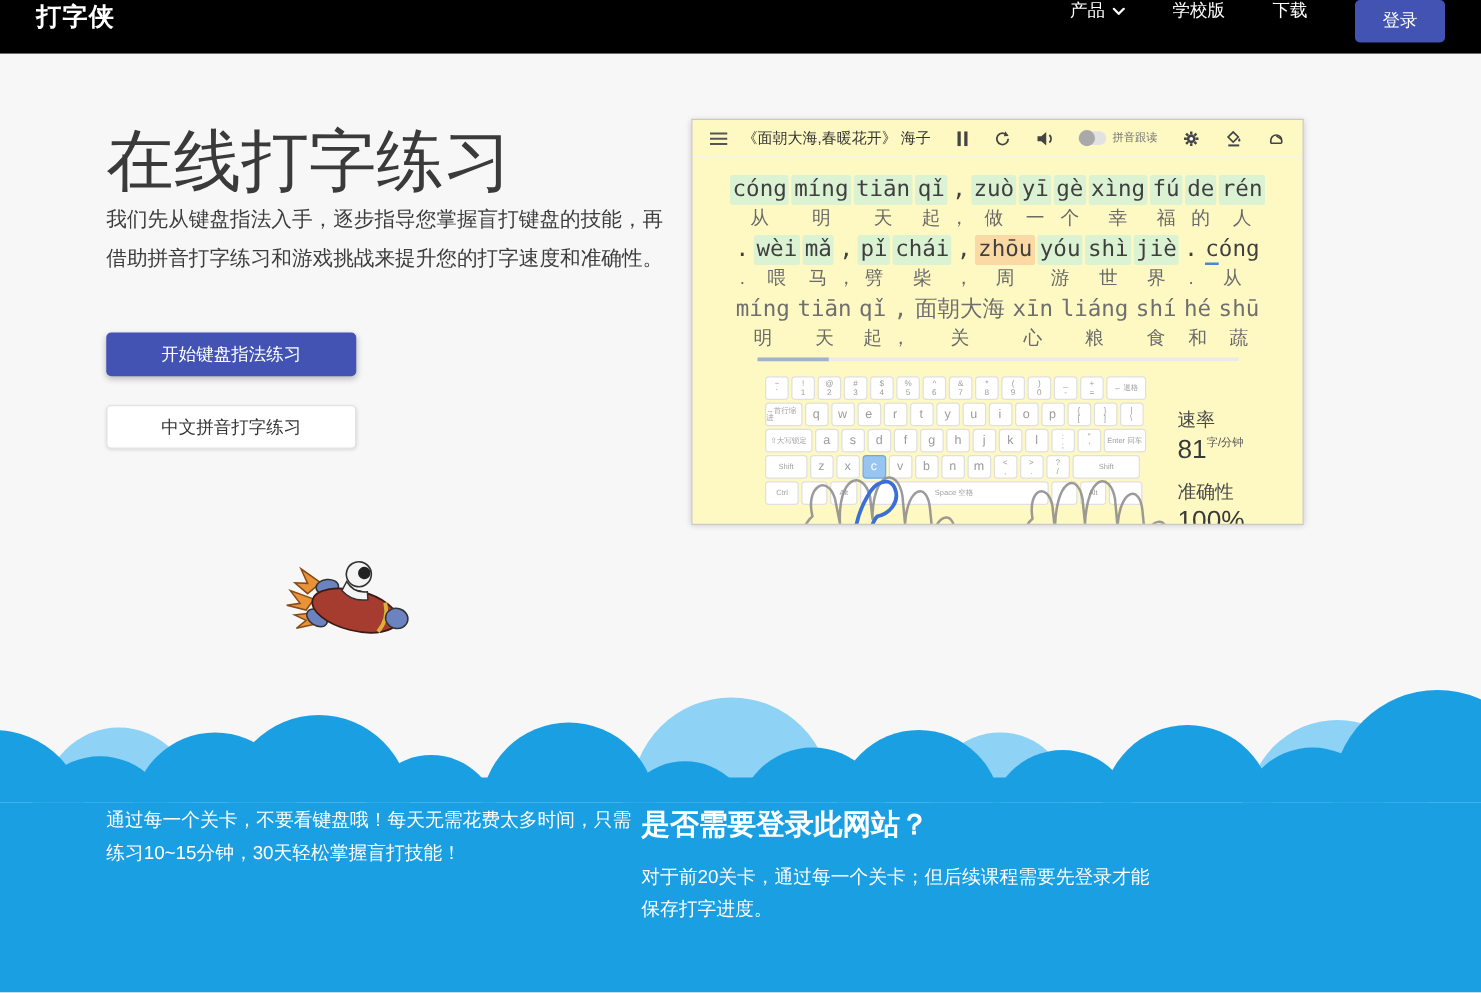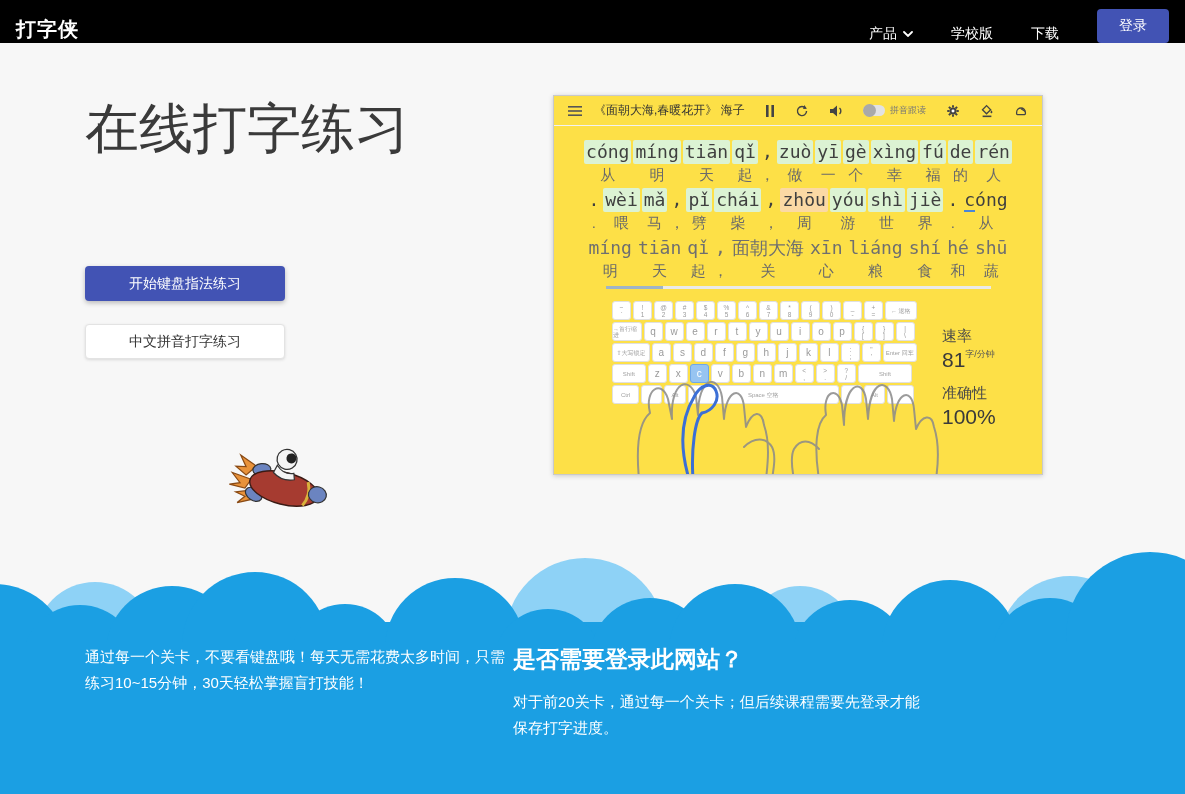--- a/index.html
+++ b/index.html
@@ -1,39 +1,39 @@
 <!DOCTYPE html>
 <html><head>
 <meta charset="utf-8">
 <style>
   * { margin:0; padding:0; box-sizing:border-box; }
   html,body { width:1185px; height:794px; overflow:hidden; font-family:"Liberation Sans","DejaVu Sans",sans-serif; }
   body { background:#f7f7f7; }
 
   
-  .header { height:43px; background:#000; display:flex; align-items:flex-end; padding:0 16px; }
+  .header { height:43px; background:#000; display:flex; align-items:flex-start; padding:0 29px; }
   .logo { color:#fff; font-size:20px; font-weight:700; letter-spacing:1px; }
   .nav { margin-left:auto; display:flex; align-items:center; gap:38px; }
   .nav-item { color:#fff; font-size:14px; cursor:pointer; display:flex; align-items:center; gap:6px; }
   .chev svg { display:block; }
   .login-btn { background:#4253b4; color:#fff; font-size:14px; border:none; border-radius:4px; padding:8px 22px; cursor:pointer; }
 
   
   .hero { position:relative; height:487px; background:#f7f7f7; }
   .hero-title { position:absolute; left:85px; top:50px; font-size:54px; font-weight:400; color:#3a3a3a; }
   .hero-desc { position:absolute; left:85px; top:118px; width:458px; font-size:16.5px; line-height:1.85; color:#3c3c3c; }
   .btn { position:absolute; left:85px; width:200px; height:35px; border-radius:4px; font-size:14px; cursor:pointer; font-family:inherit; }
   .btn-primary { top:223px; background:#4253b4; color:#fff; border:none; box-shadow:0 2px 5px rgba(0,0,0,.25); }
   .btn-secondary { top:281px; background:#fff; color:#333; border:1px solid #e3e3e3; box-shadow:0 1px 3px rgba(0,0,0,.12); }
 
   
   .rocket { position:absolute; left:222px; top:390px; width:120px; height:95px; }
 
   
-  .card { position:absolute; left:553px; top:52px; width:490px; height:380px; background:#fde047;
+  .card { position:absolute; left:553px; top:52px; width:490px; height:325px; background:#fef9c3;
           border:1px solid #c9c9c9; box-shadow:0 1px 5px rgba(0,0,0,.18); overflow:hidden; }
   .toolbar { height:30px; display:flex; align-items:center; padding:0 14px; border-bottom:1px solid #f2f2f2; }
   .tb-title { font-size:12px; color:#333; margin-left:12px; }
   .tb-icons { margin-left:auto; display:flex; align-items:center; gap:20px; }
   .tb-icon { display:flex; align-items:center; cursor:pointer; }
   .toggle-wrap { display:flex; align-items:center; gap:5px; cursor:pointer; }
   .toggle-track { width:22px; height:11px; border-radius:6px; background:#e2e2e2; position:relative; }
   .toggle-knob { position:absolute; left:0; top:-1px; width:13px; height:13px; border-radius:50%; background:#a9a9a9; }
   .toggle-label { font-size:9px; color:#777; }
 
@@ -94,20 +94,21 @@
       </div>
       <div class="nav-item">
         <span>下载</span>
       </div>
     </div>
   <button class="login-btn" style="margin-left:38px;">登录</button>
 </div>
 
 <div class="hero">
   <h1 class="hero-title">在线打字练习</h1>
+  <p class="hero-desc">我们先从键盘指法入手，逐步指导您掌握盲打键盘的技能，再借助拼音打字练习和游戏挑战来提升您的打字速度和准确性。</p>
   <button class="btn btn-secondary">中文拼音打字练习</button>
   <button class="btn btn-primary">开始键盘指法练习</button>
 
   <svg class="rocket" viewBox="0 0 120 95">
     <g transform="rotate(14 60 55)">
       <path d="M30 40 L12 33 L20 43 L10 45 L22 51 Z" fill="#e8923a" stroke="#8a4a14" stroke-width="1.2"></path>
       <path d="M28 54 L8 52 L18 60 L8 64 L24 64 Z" fill="#e8923a" stroke="#8a4a14" stroke-width="1.2"></path>
       <path d="M32 64 L16 70 L26 72 L20 80 L36 72 Z" fill="#e8923a" stroke="#8a4a14" stroke-width="1.2"></path>
       <ellipse cx="36" cy="42" rx="9" ry="6" fill="#6b84c0" stroke="#333" stroke-width="1.2" transform="rotate(-20 36 42)"></ellipse>
       <ellipse cx="34" cy="68" rx="9" ry="6" fill="#6b84c0" stroke="#333" stroke-width="1.2" transform="rotate(20 34 68)"></ellipse>

